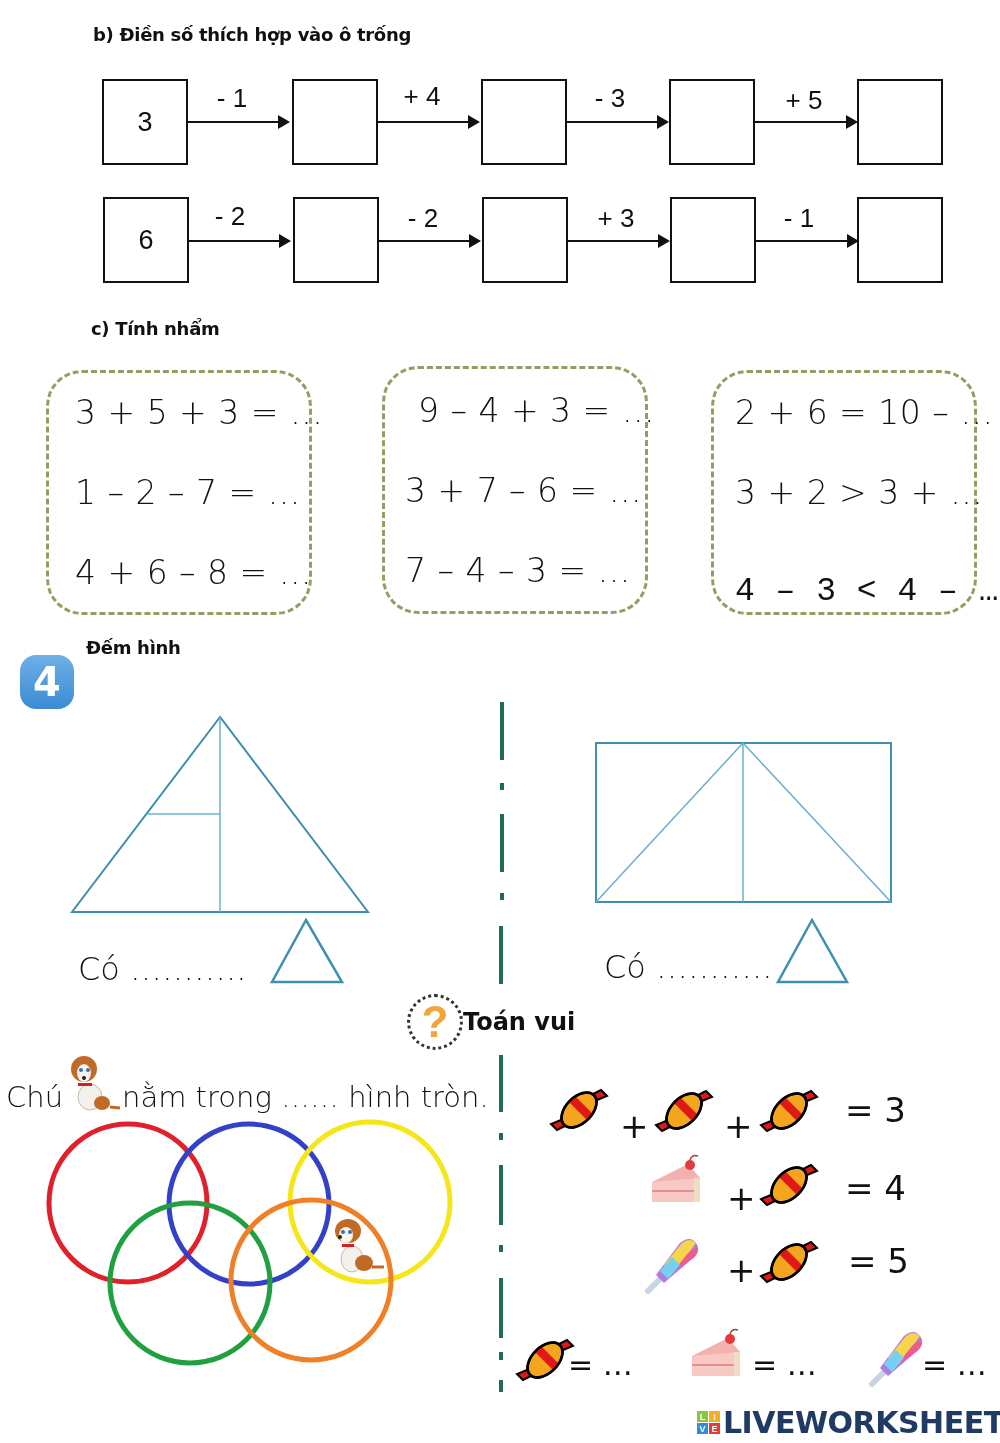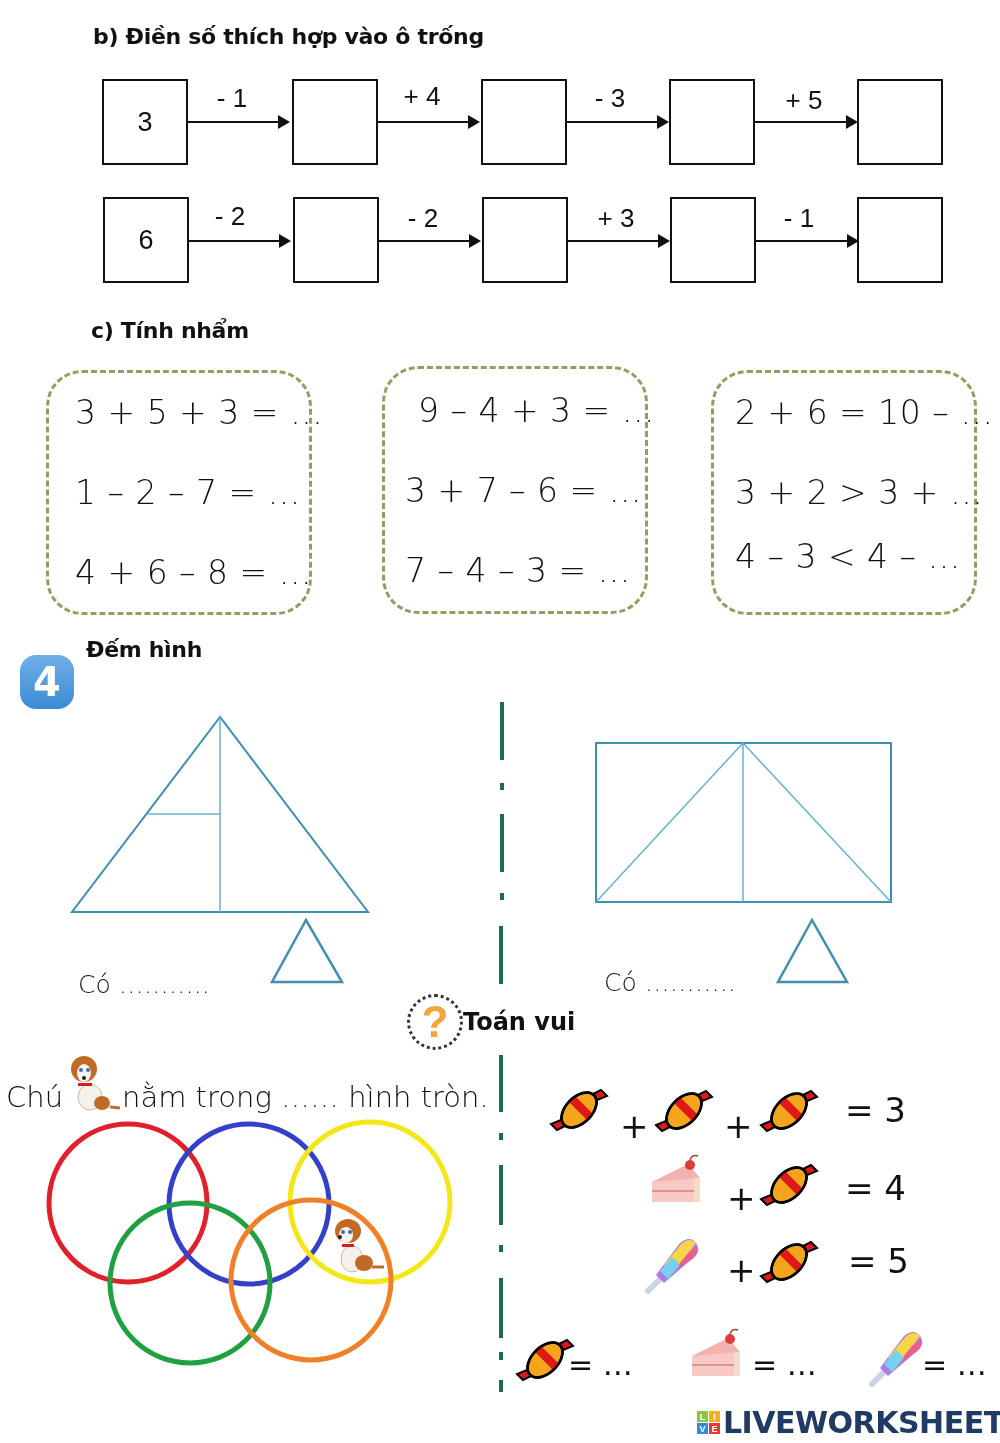--- a/index.html
+++ b/index.html
@@ -1,27 +1,27 @@
 <!DOCTYPE html>
 <html><head>
 <meta charset="utf-8">
 <style>
   * { box-sizing: border-box; margin: 0; padding: 0; }
   html, body { width: 1000px; height: 1443px; background: #ffffff; overflow: hidden; }
   body { position: relative; font-family: "Liberation Sans", "DejaVu Sans", sans-serif; color: #111; }
   .abs { position: absolute; }
-  .heading { font-weight: bold; font-size: 22px; color: #111; font-family: "DejaVu Sans", sans-serif; letter-spacing: -0.3px; }
+  .heading { font-weight: bold; font-size: 18px; color: #111; font-family: "DejaVu Sans", sans-serif; letter-spacing: -0.3px; }
   .box { position: absolute; width: 86px; height: 86px; border: 2px solid #111; background: #fff; display: flex; align-items: center; justify-content: center; font-size: 27px; }
   .arrow { position: absolute; height: 2px; background: #111; }
   .arrow::after { content: ""; position: absolute; right: -2px; top: -6px; border-left: 12px solid #111; border-top: 7px solid transparent; border-bottom: 7px solid transparent; }
   .op { position: absolute; font-size: 26px; text-align: center; width: 80px; }
   .dash-box { position: absolute; border: 3px dashed #9c9a63; border-radius: 36px; }
   .expr { position: absolute; font-size: 33px; font-family: "DejaVu Sans", sans-serif; font-weight: 300; white-space: nowrap; letter-spacing: 0.5px; }
   .badge4 { position: absolute; left: 20px; top: 655px; width: 54px; height: 54px; border-radius: 16px; background: linear-gradient(180deg,#6fb0e6,#3b8bd4); color: #fff; font-weight: bold; font-size: 40px; display: flex; align-items: center; justify-content: center; font-family: "DejaVu Sans", sans-serif; }
-  .co { position: absolute; font-size: 25px; font-family: "DejaVu Sans", sans-serif; font-weight: 300; margin-top: 20px; }
+  .co { position: absolute; font-size: 32px; font-family: "DejaVu Sans", sans-serif; font-weight: 300; }
   .toan-vui-icon { position: absolute; left: 407px; top: 994px; width: 56px; height: 56px; border: 3px dotted #333; border-radius: 50%; display: flex; align-items: center; justify-content: center; color: #f3a43b; font-weight: bold; font-size: 44px; }
   .sentence { position: absolute; font-size: 29px; font-family: "DejaVu Sans", sans-serif; font-weight: 300; white-space: nowrap; }
   .eq { position: absolute; font-size: 34px; font-family: "DejaVu Sans", sans-serif; }
   .plus { position: absolute; font-size: 34px; font-family: "DejaVu Sans", sans-serif; }
   .logo { position: absolute; left: 697px; top: 1405px; display: flex; align-items: center; }
   .logo-grid { display: grid; grid-template-columns: 11px 11px; grid-template-rows: 11px 11px; gap: 1px; margin-right: 3px; }
   .logo-grid span { font-size: 9px; font-weight: bold; color: #fff; display: flex; align-items: center; justify-content: center; }
   .logo-text { font-weight: bold; font-size: 30px; color: #1f3b63; font-family: "DejaVu Sans", sans-serif; letter-spacing: -0.5px; }
   svg { position: absolute; overflow: visible; }
 </style>
@@ -70,21 +70,21 @@
 <div class="expr" style="left:75px; top:553px;">4 + 6 – 8 = …</div>
 
 <div class="dash-box" style="left:382px; top:366px; width:266px; height:248px;"></div>
 <div class="expr" style="left:418px; top:391px;">9 – 4 + 3 = …</div>
 <div class="expr" style="left:405px; top:471px;">3 + 7 – 6 = …</div>
 <div class="expr" style="left:405px; top:551px;">7 – 4 – 3 = …</div>
 
 <div class="dash-box" style="left:711px; top:370px; width:266px; height:245px;"></div>
 <div class="expr" style="left:735px; top:393px;">2 + 6 = 10 – …</div>
 <div class="expr" style="left:735px; top:473px;">3 + 2 &gt; 3 + …</div>
-<div class="expr" style="left:735px; top:537px;">4 – 3 &lt; 4 – …</div>
+<div class="expr" style="left:735px; top:573px;font-family:Liberation Mono, monospace;">4 – 3 &lt; 4 – …</div>
 
 <div class="badge4">4</div>
 <div class="abs heading" style="left:86px; top:637px;">Đếm hình</div>
 
 <svg width="1000" height="1443" style="left:0; top:0;">
   <polygon points="220,717 72,912 368,912" fill="none" stroke="#3f8fb0" stroke-width="2"></polygon>
   <line x1="220" y1="717" x2="220" y2="912" stroke="#6ab0cc" stroke-width="1.5"></line>
   <line x1="148" y1="814" x2="220" y2="814" stroke="#6ab0cc" stroke-width="1.5"></line>
 
   <polygon points="306,920 272,982 342,982" fill="none" stroke="#3f8fb0" stroke-width="2.5"></polygon>

